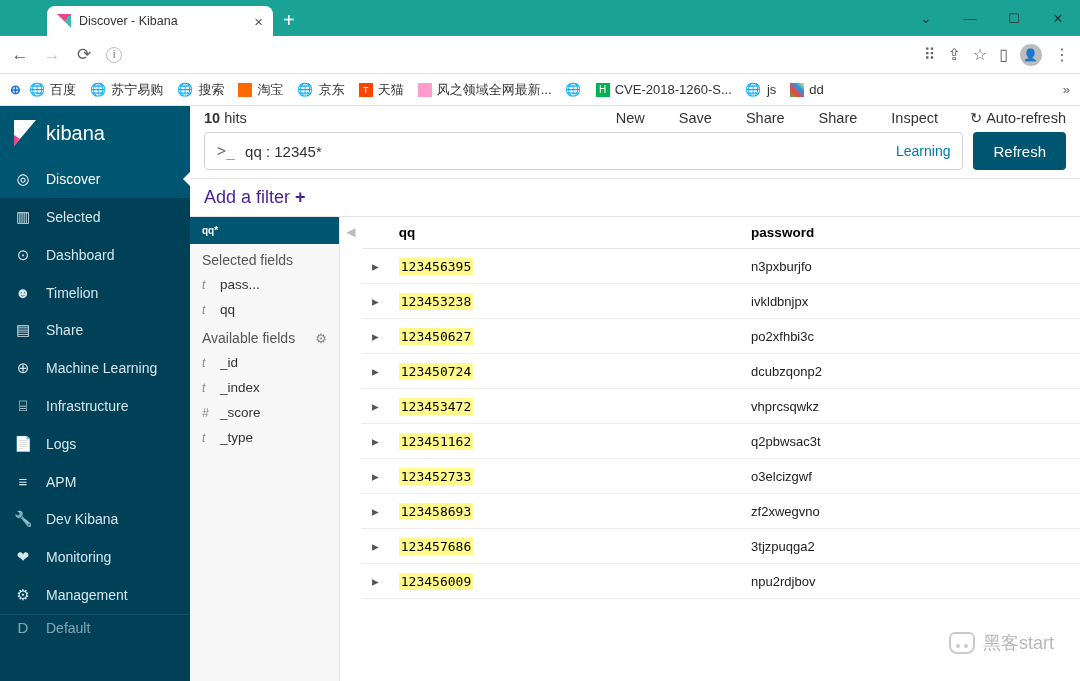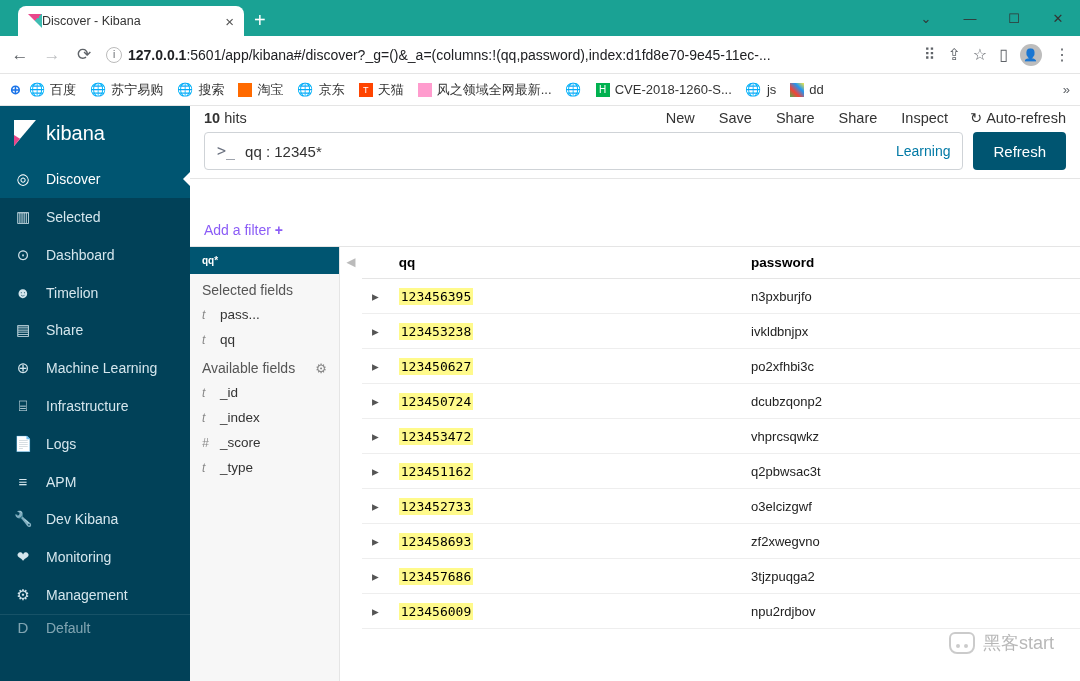--- a/index.html
+++ b/index.html
@@ -1,20 +1,20 @@
 <!DOCTYPE html>
 <html><head>
 <meta charset="utf-8">
 <style>
   * { box-sizing: border-box; margin: 0; padding: 0; font-family: -apple-system, BlinkMacSystemFont, "Segoe UI", Helvetica, Arial, sans-serif; }
   body { width: 1080px; height: 681px; background: #f5f5f5; overflow: hidden; position: relative; }
 
   
   .titlebar { height: 36px; background: #1aa294; display: flex; align-items: flex-end; padding-left: 18px; position: relative; }
-  .tab { background: #fff; height: 30px; border-radius: 8px 8px 0 0; display: flex; align-items: center; padding: 0 10px; width: 226px; font-size: 12.5px; color: #333; }
+  .tab { background: #fff; height: 30px; border-radius: 8px 8px 0 0; display: flex; align-items: center; padding: 0 10px; width: 226px; gap: 8px; font-size: 12.5px; color: #333; margin-left: 29px; }
   .tab .favicon { width: 14px; height: 14px; background: linear-gradient(135deg,#e8478b 50%,#3fbcb2 50%); clip-path: polygon(0 0,100% 0,100% 100%); }
   .tab .close { margin-left: auto; color: #555; font-size: 15px; line-height: 1; }
   .newtab { color: #fff; font-size: 20px; margin: 0 0 4px 10px; }
   .win-controls { position: absolute; right: 0; top: 0; height: 36px; display: flex; }
   .win-controls div { width: 44px; display:flex; align-items:center; justify-content:center; color:#333; font-size:13px; }
 
   .addrbar { height: 38px; background: #fff; display: flex; align-items: center; padding: 0 10px; gap: 12px; border-bottom: 1px solid #e5e5e5; }
   .addrbar .navbtn { color: #5f6368; font-size: 17px; width: 20px; text-align:center; }
   .addrbar .url { flex: 1; display:flex; align-items:center; gap:6px; font-size:14px; color:#202124; overflow:hidden; white-space:nowrap; }
   .addrbar .url .info { color:#5f6368; border:1px solid #bbb; border-radius:50%; width:16px; height:16px; display:inline-flex; align-items:center; justify-content:center; font-size:10px; }
@@ -38,34 +38,34 @@
   .brand { height:54px; background:#005571; display:flex; align-items:center; padding:0 14px; gap:10px; font-size:20px; font-weight:500; color:#fff;}
   .brand .klogo { width:22px;height:26px;background:#fff;clip-path:polygon(0 0,100% 0,0 100%);position:relative;}
   .brand .klogo::after{content:"";position:absolute;left:0;bottom:-3px;width:22px;height:14px;background:#e8478b;clip-path:polygon(0 100%,100% 100%,0 0);} 
   .navitem { display:flex; align-items:center; gap:14px; padding:10px 14px; cursor:pointer; }
   .navitem.active { background:#005571; color:#fff; }
   .navitem.active::after{content:"";width:0;height:0;border-top:7px solid transparent;border-bottom:7px solid transparent;border-right:7px solid #fff;margin-left:auto;margin-right:-14px;}
   .navitem .ico{width:18px;text-align:center;font-size:15px;}
 
   
   .main { flex:1; display:flex; flex-direction:column; overflow:hidden; }
-  .topbar { display:flex; align-items:center; padding:4px 14px 0 14px; font-size:14.5px; color:#333; gap:4px;}
+  .topbar { display:flex; align-items:center; padding:4px 14px 0 14px; font-size:14.5px; color:#333; gap:14px;}
   .topbar .hits { font-weight:400; }
   .topbar .hits b{font-weight:700;}
   .topbar .spacer{flex:1;}
   .topbar .act{color:#333;margin-left:20px;cursor:pointer;}
   .topbar .autor{display:flex;align-items:center;gap:4px;margin-left:18px;}
 
   .searchrow{display:flex;align-items:center;padding:6px 14px 8px 14px;gap:10px;border-bottom:1px solid #e5e5e5;}
   .searchbox{flex:1;display:flex;align-items:center;border:1px solid #cfd3d7;border-radius:4px;height:38px;padding:0 12px;gap:10px;font-size:15px;color:#333;}
   .searchbox .prompt{color:#6b7280;font-family:monospace;}
   .searchbox .opts{margin-left:auto;color:#0079a5;font-size:14px;}
   .refresh{background:#005571;color:#fff;border:none;border-radius:4px;height:38px;padding:0 20px;font-size:15px;cursor:pointer;}
 
-  .filterrow{padding:8px 14px;font-size:14px;color:#8b5cf6;border-bottom:1px solid #e5e5e5;margin-top:35px;}
+  .filterrow{padding:8px 14px;font-size:18px;color:#4c1d95;border-bottom:1px solid #e5e5e5;}
   .filterrow .plus{font-weight:bold;}
 
   .body{flex:1;display:flex;overflow:hidden;}
   .fieldpanel{width:150px;background:#f7f7f7;font-size:13.5px;color:#333;overflow:hidden;border-right:1px solid #e5e5e5;}
   .fieldpanel .idxhdr{background:#005571;color:#fff;padding:8px 12px;font-weight:700;font-size:10px;}
   .fieldpanel .sect{padding:8px 12px 4px;color:#555;font-size:14px;}
   .fieldpanel .sect.flex{display:flex;align-items:center;}
   .fieldpanel .gear{margin-left:auto;color:#888;font-size:13px;}
   .fieldpanel .fld{padding:5px 12px;display:flex;gap:8px;align-items:center;}
   .fieldpanel .ft{width:10px;color:#888;font-size:12px;font-style:italic;}
@@ -103,21 +103,20 @@
     <div>✕</div>
   </div>
 </div>
 
 <div class="addrbar">
   <span class="navbtn">←</span>
   <span class="navbtn" style="opacity:.4">→</span>
   <span class="navbtn">⟳</span>
   <div class="url">
     <span class="info">i</span>
-    <span><b>127.0.0.1</b><span>:5601/app/kibana#/discover?_g=()&amp;_a=(columns:!(qq,password),index:d1fd8e70-9e45-11ec-...</span></span>
   </div>
   <span class="icon">⠿</span>
   <span class="icon">⇪</span>
   <span class="icon">☆</span>
   <span class="icon">▯</span>
   <span class="avatar">👤</span>
   <span class="icon">⋮</span>
 </div>
 
 <div class="bmbar">

